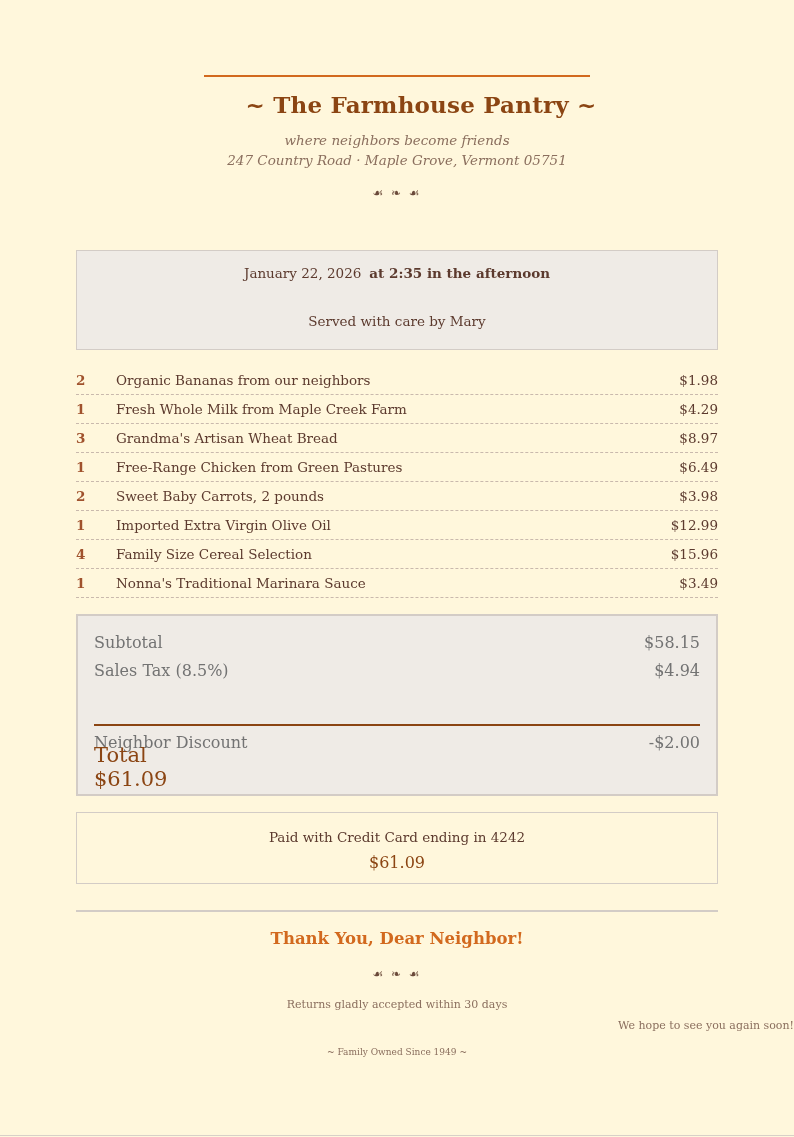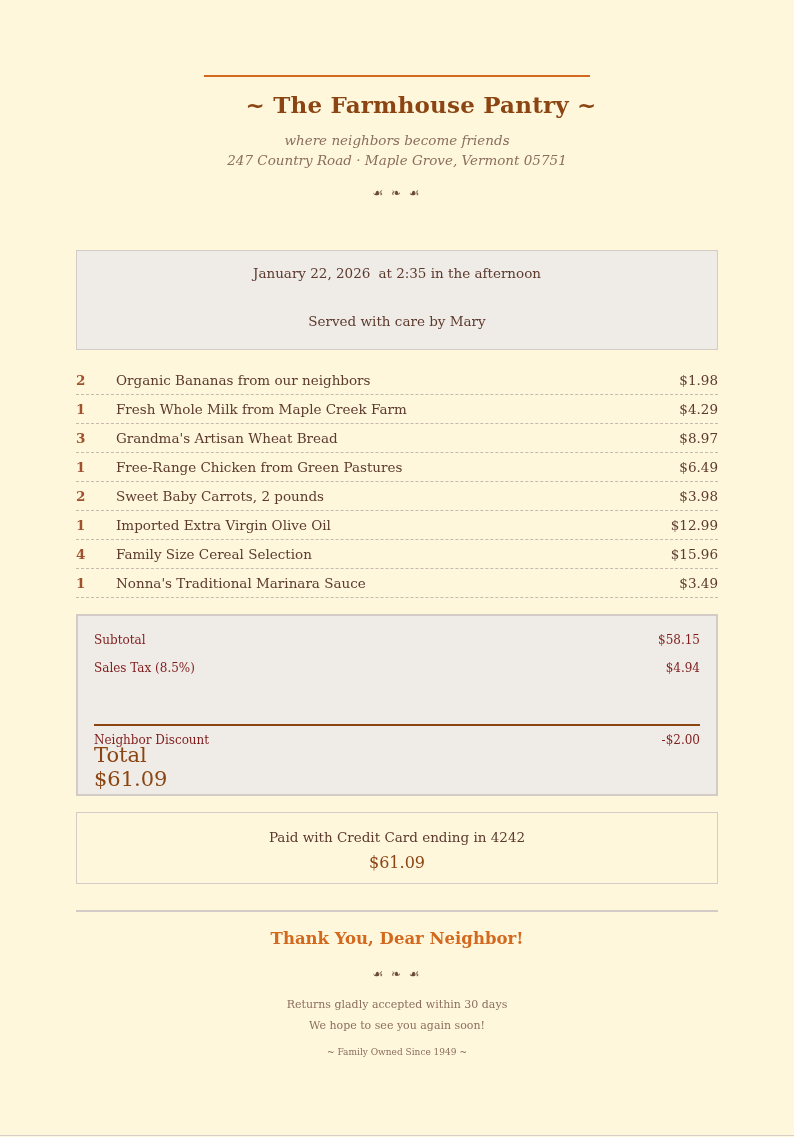--- a/index.html
+++ b/index.html
@@ -49,21 +49,21 @@
     width: 642px; height: 100px;
     background: #efebe6;
     border: 1px solid #d3ccc6;
     text-align: center;
     font-size: 13.5px;
     color: #5c3a2e;
   }
   .info-line {
     position: absolute; left: 0; width: 100%; text-align: center;
   }
-  .info-line span + span { margin-left: 8px; }
+  .info-line span + span { margin-left: 8px; font-weight: bold; }
   .items {
     position: absolute;
     left: 76px; top: 366px;
     width: 642px;
   }
   .item {
     height: 29px;
     border-bottom: 1px dashed #c9b9ad;
     display: flex;
     align-items: center;
@@ -82,21 +82,21 @@
     position: absolute;
     left: 76px; top: 614px;
     width: 642px; height: 182px;
     background: #efebe6;
     border: 2px solid #d3ccc6;
   }
   .trow {
     position: absolute;
     left: 16px; right: 16px;
     display: flex; justify-content: space-between;
-    font-size: 12px; color: #7f1d1d;
+    font-size: 16px; color: #737373;
   }
   .total-divider {
     position: absolute;
     left: 16px; right: 16px; top: 108px;
     border-top: 2px solid #8b4513;
   }
   .grand {
     font-size: 21px; font-weight: normal; color: #8b4513; flex-direction: column;
   }
   .payment-box {
@@ -219,16 +219,16 @@
 
   <div class="payment-box">
     <div class="pay-text">Paid with Credit Card ending in 4242</div>
     <div class="pay-amount">$61.09</div>
   </div>
 
   <div class="footer-divider"></div>
   <div class="thanks">Thank You, Dear Neighbor!</div>
   <div class="ornament" style="top:967px;">☙ ❧ ☙</div>
   <div class="note" style="top:998px;">Returns gladly accepted within 30 days</div>
-  <div class="note" style="top:1019px;">We hope to see you again soon!</div>
+  <div class="note" style="top:1019px;text-align:right;">We hope to see you again soon!</div>
   <div class="since" style="top:1047px;">~ Family Owned Since 1949 ~</div>
 
 </div>
 
 </body></html>

